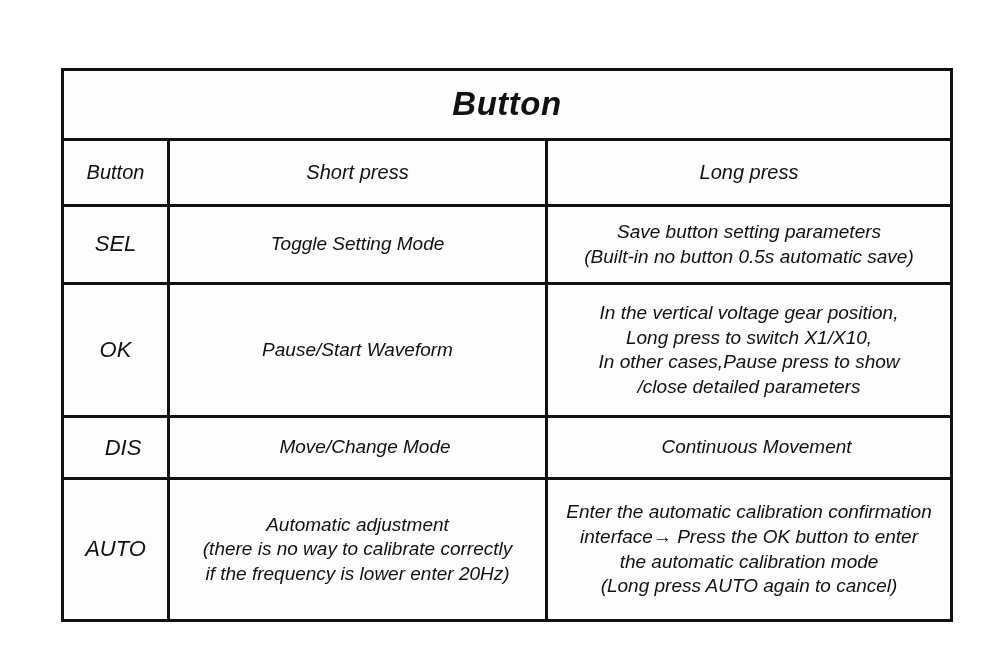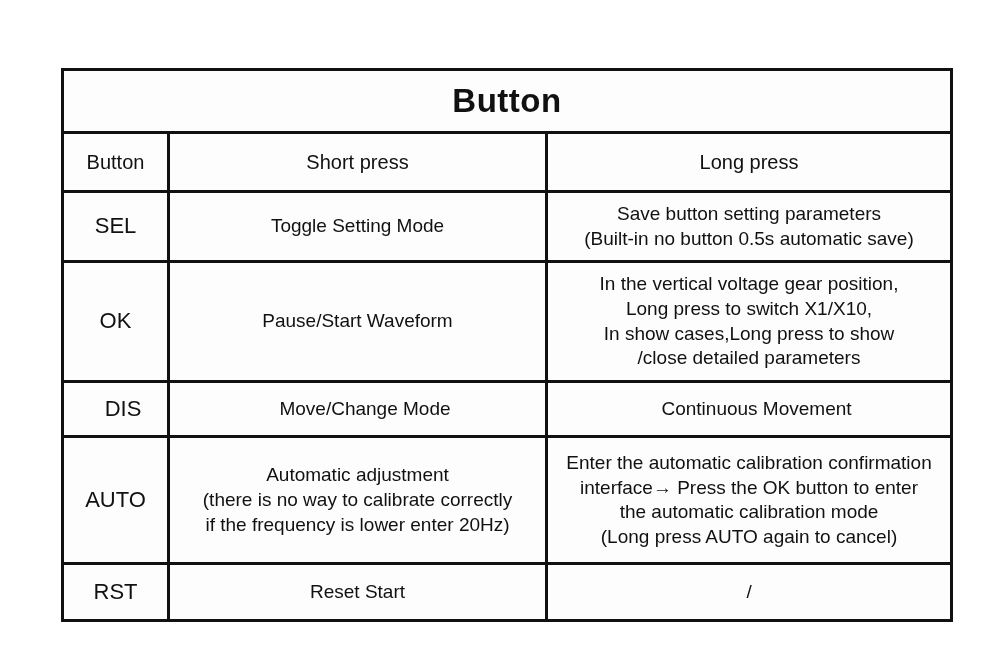--- a/index.html
+++ b/index.html
@@ -22,20 +22,21 @@
     background: #ffffff;
   }
 
   .table-wrap {
     position: absolute;
     left: 61px;
     top: 68px;
     width: 889px;
     height: 554px;
     box-sizing: border-box;
+    font-style: italic;
   }
 
   table.btn-table {
     width: 100%;
     height: 100%;
     border-collapse: collapse;
     table-layout: fixed;
     background: #fdfdfd;
   }
 
@@ -133,21 +134,21 @@
         </tr>
 
         <tr class="r-ok">
           <td class="key-cell">OK</td>
           <td class="desc-cell">
             <span class="ln">Pause/Start Waveform</span>
           </td>
           <td class="desc-cell">
             <span class="ln">In the vertical voltage gear position,</span>
             <span class="ln">Long press to switch X1/X10,</span>
-            <span class="ln">In show cases,Long press to show</span>
+            <span class="ln">In other cases,Pause press to show</span>
             <span class="ln">/close detailed parameters</span>
           </td>
         </tr>
 
 
         <tr class="r-dis">
           <td class="key-cell">DIS</td>
           <td class="desc-cell">
             <span class="ln">Move/Change Mode</span>
           </td>
@@ -164,24 +165,17 @@
             <span class="ln">if the frequency is lower enter 20Hz)</span>
           </td>
           <td class="desc-cell">
             <span class="ln">Enter the automatic calibration confirmation</span>
             <span class="ln">interface→ Press the OK button to enter</span>
             <span class="ln">the automatic calibration mode</span>
             <span class="ln">(Long press AUTO again to cancel)</span>
           </td>
         </tr>
 
-        <tr class="r-rst">
-          <td class="key-cell">RST</td>
-          <td class="desc-cell">
-            <span class="ln">Reset Start</span>
-          </td>
-          <td class="slash-cell">/</td>
-        </tr>
       </tbody>
     </table>
   </div>
 
 </div>
 
 </body></html>

